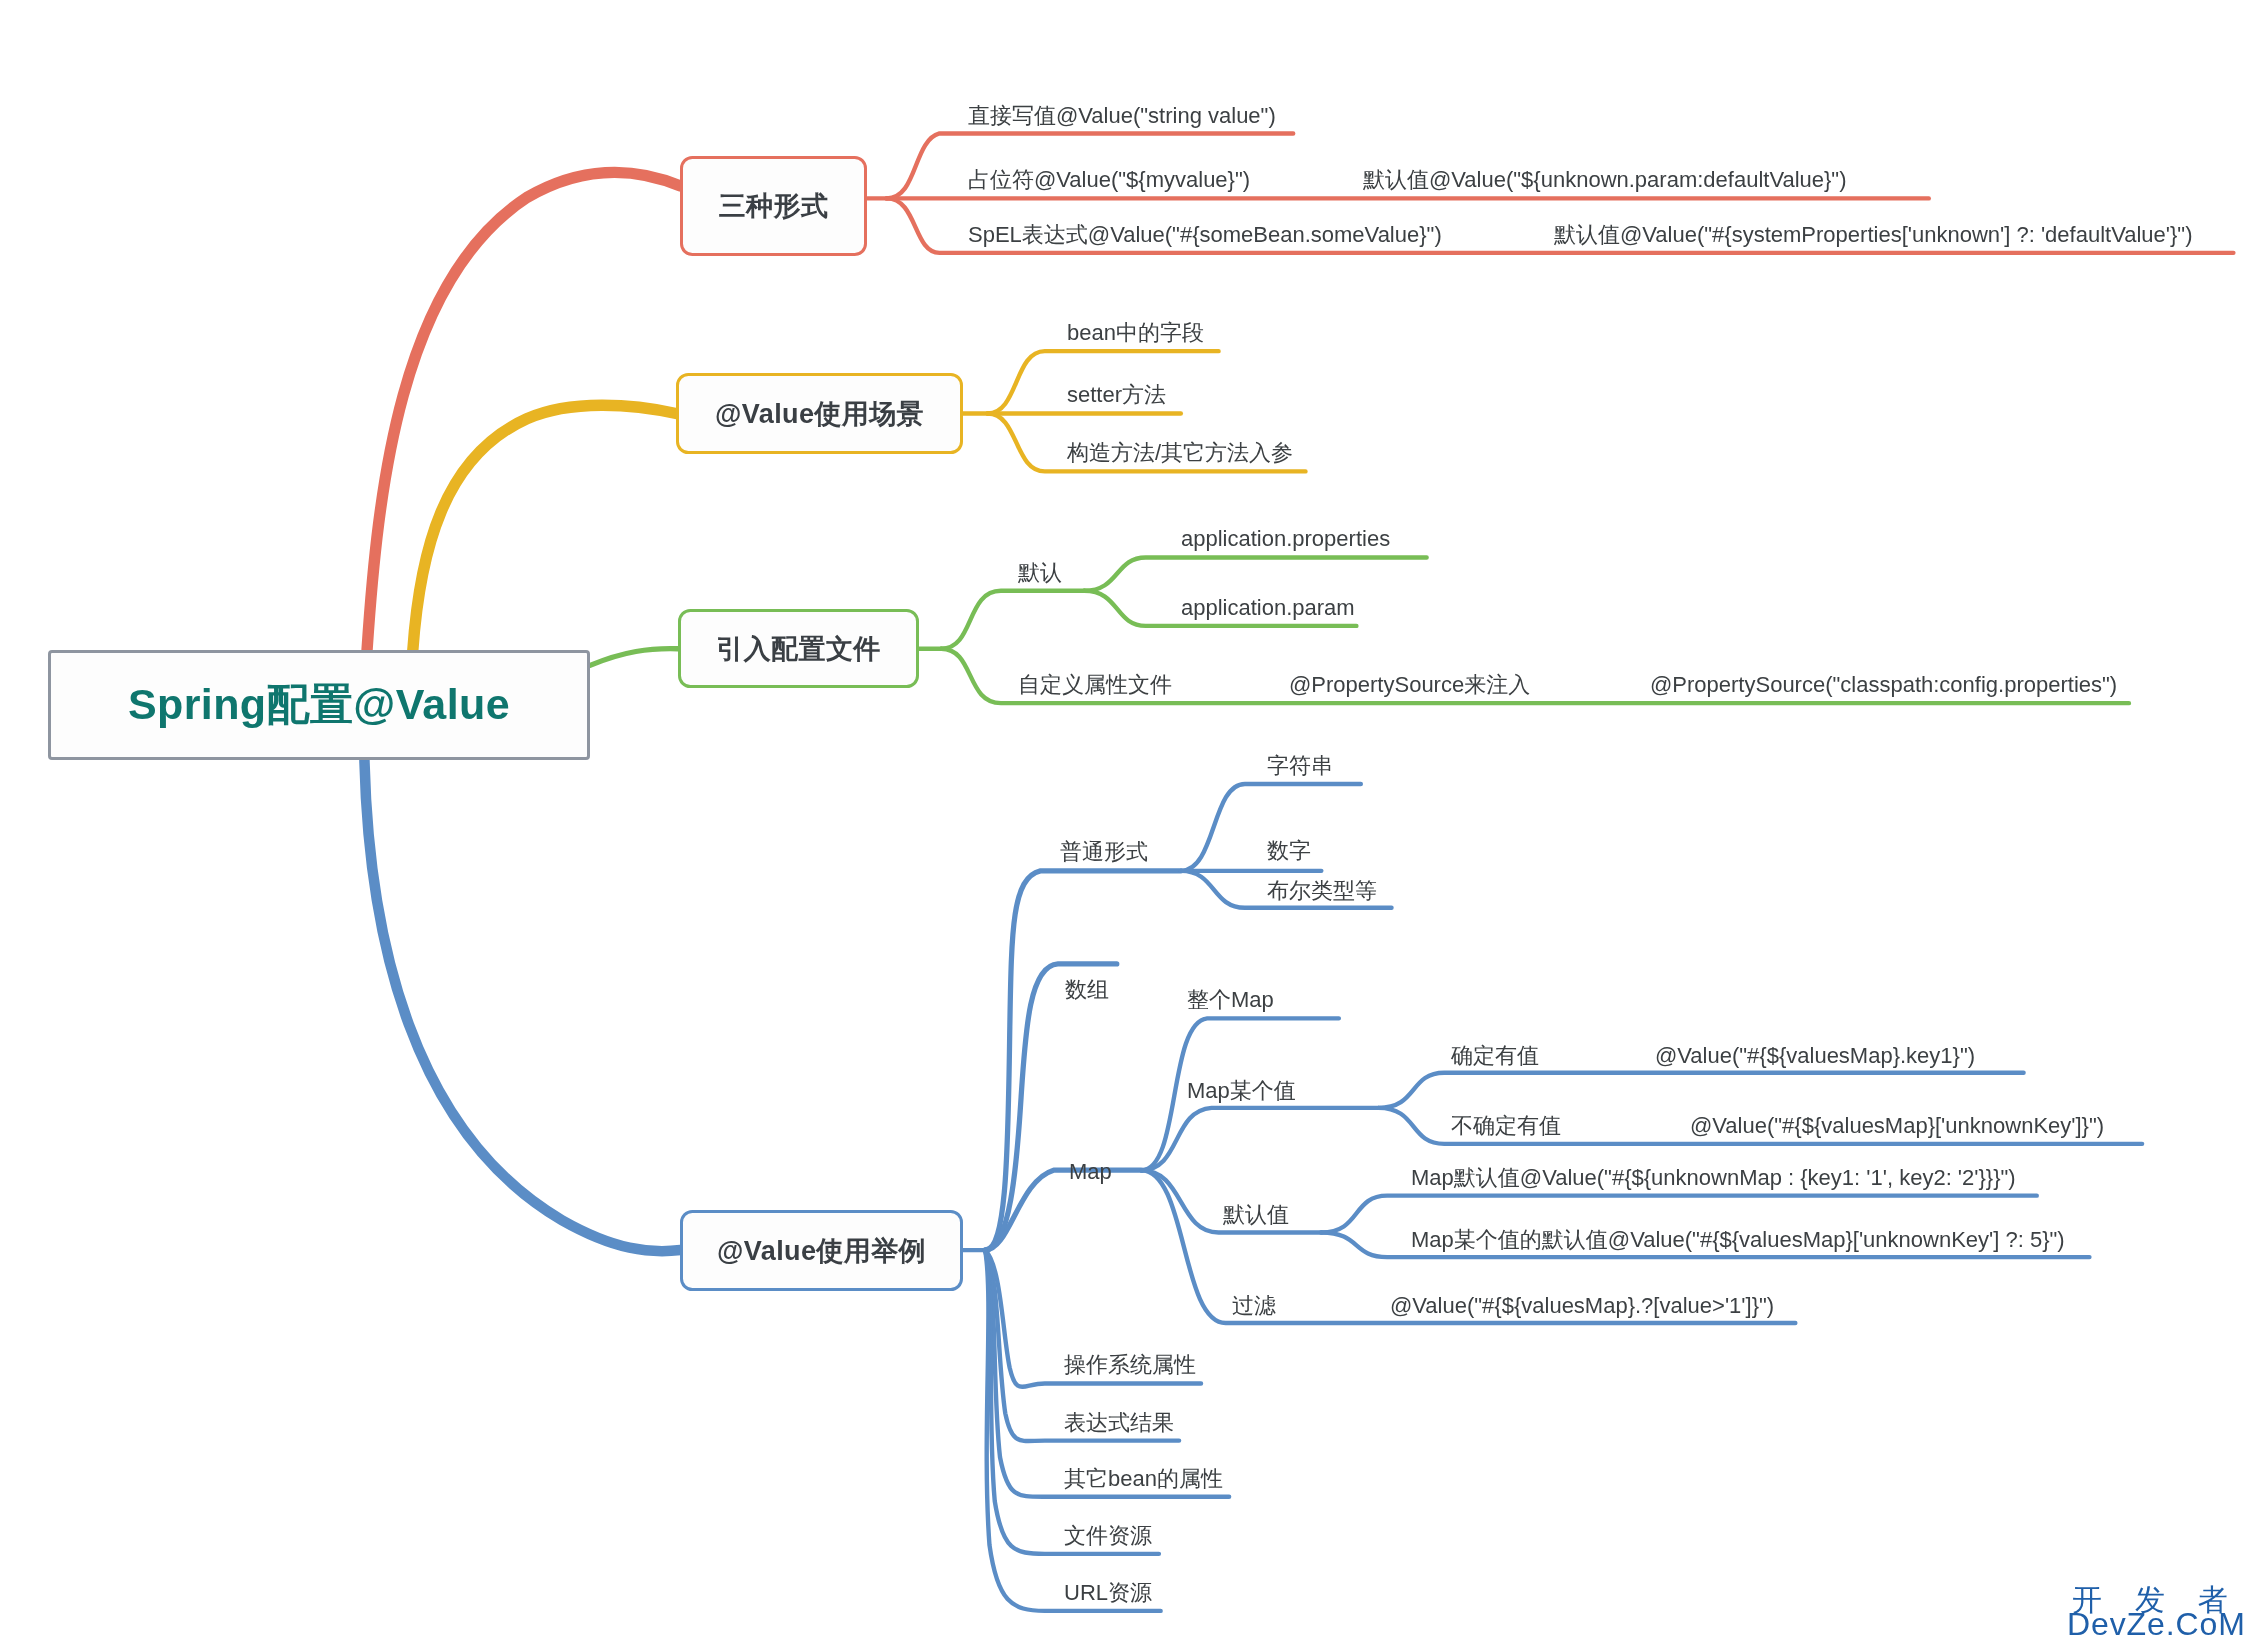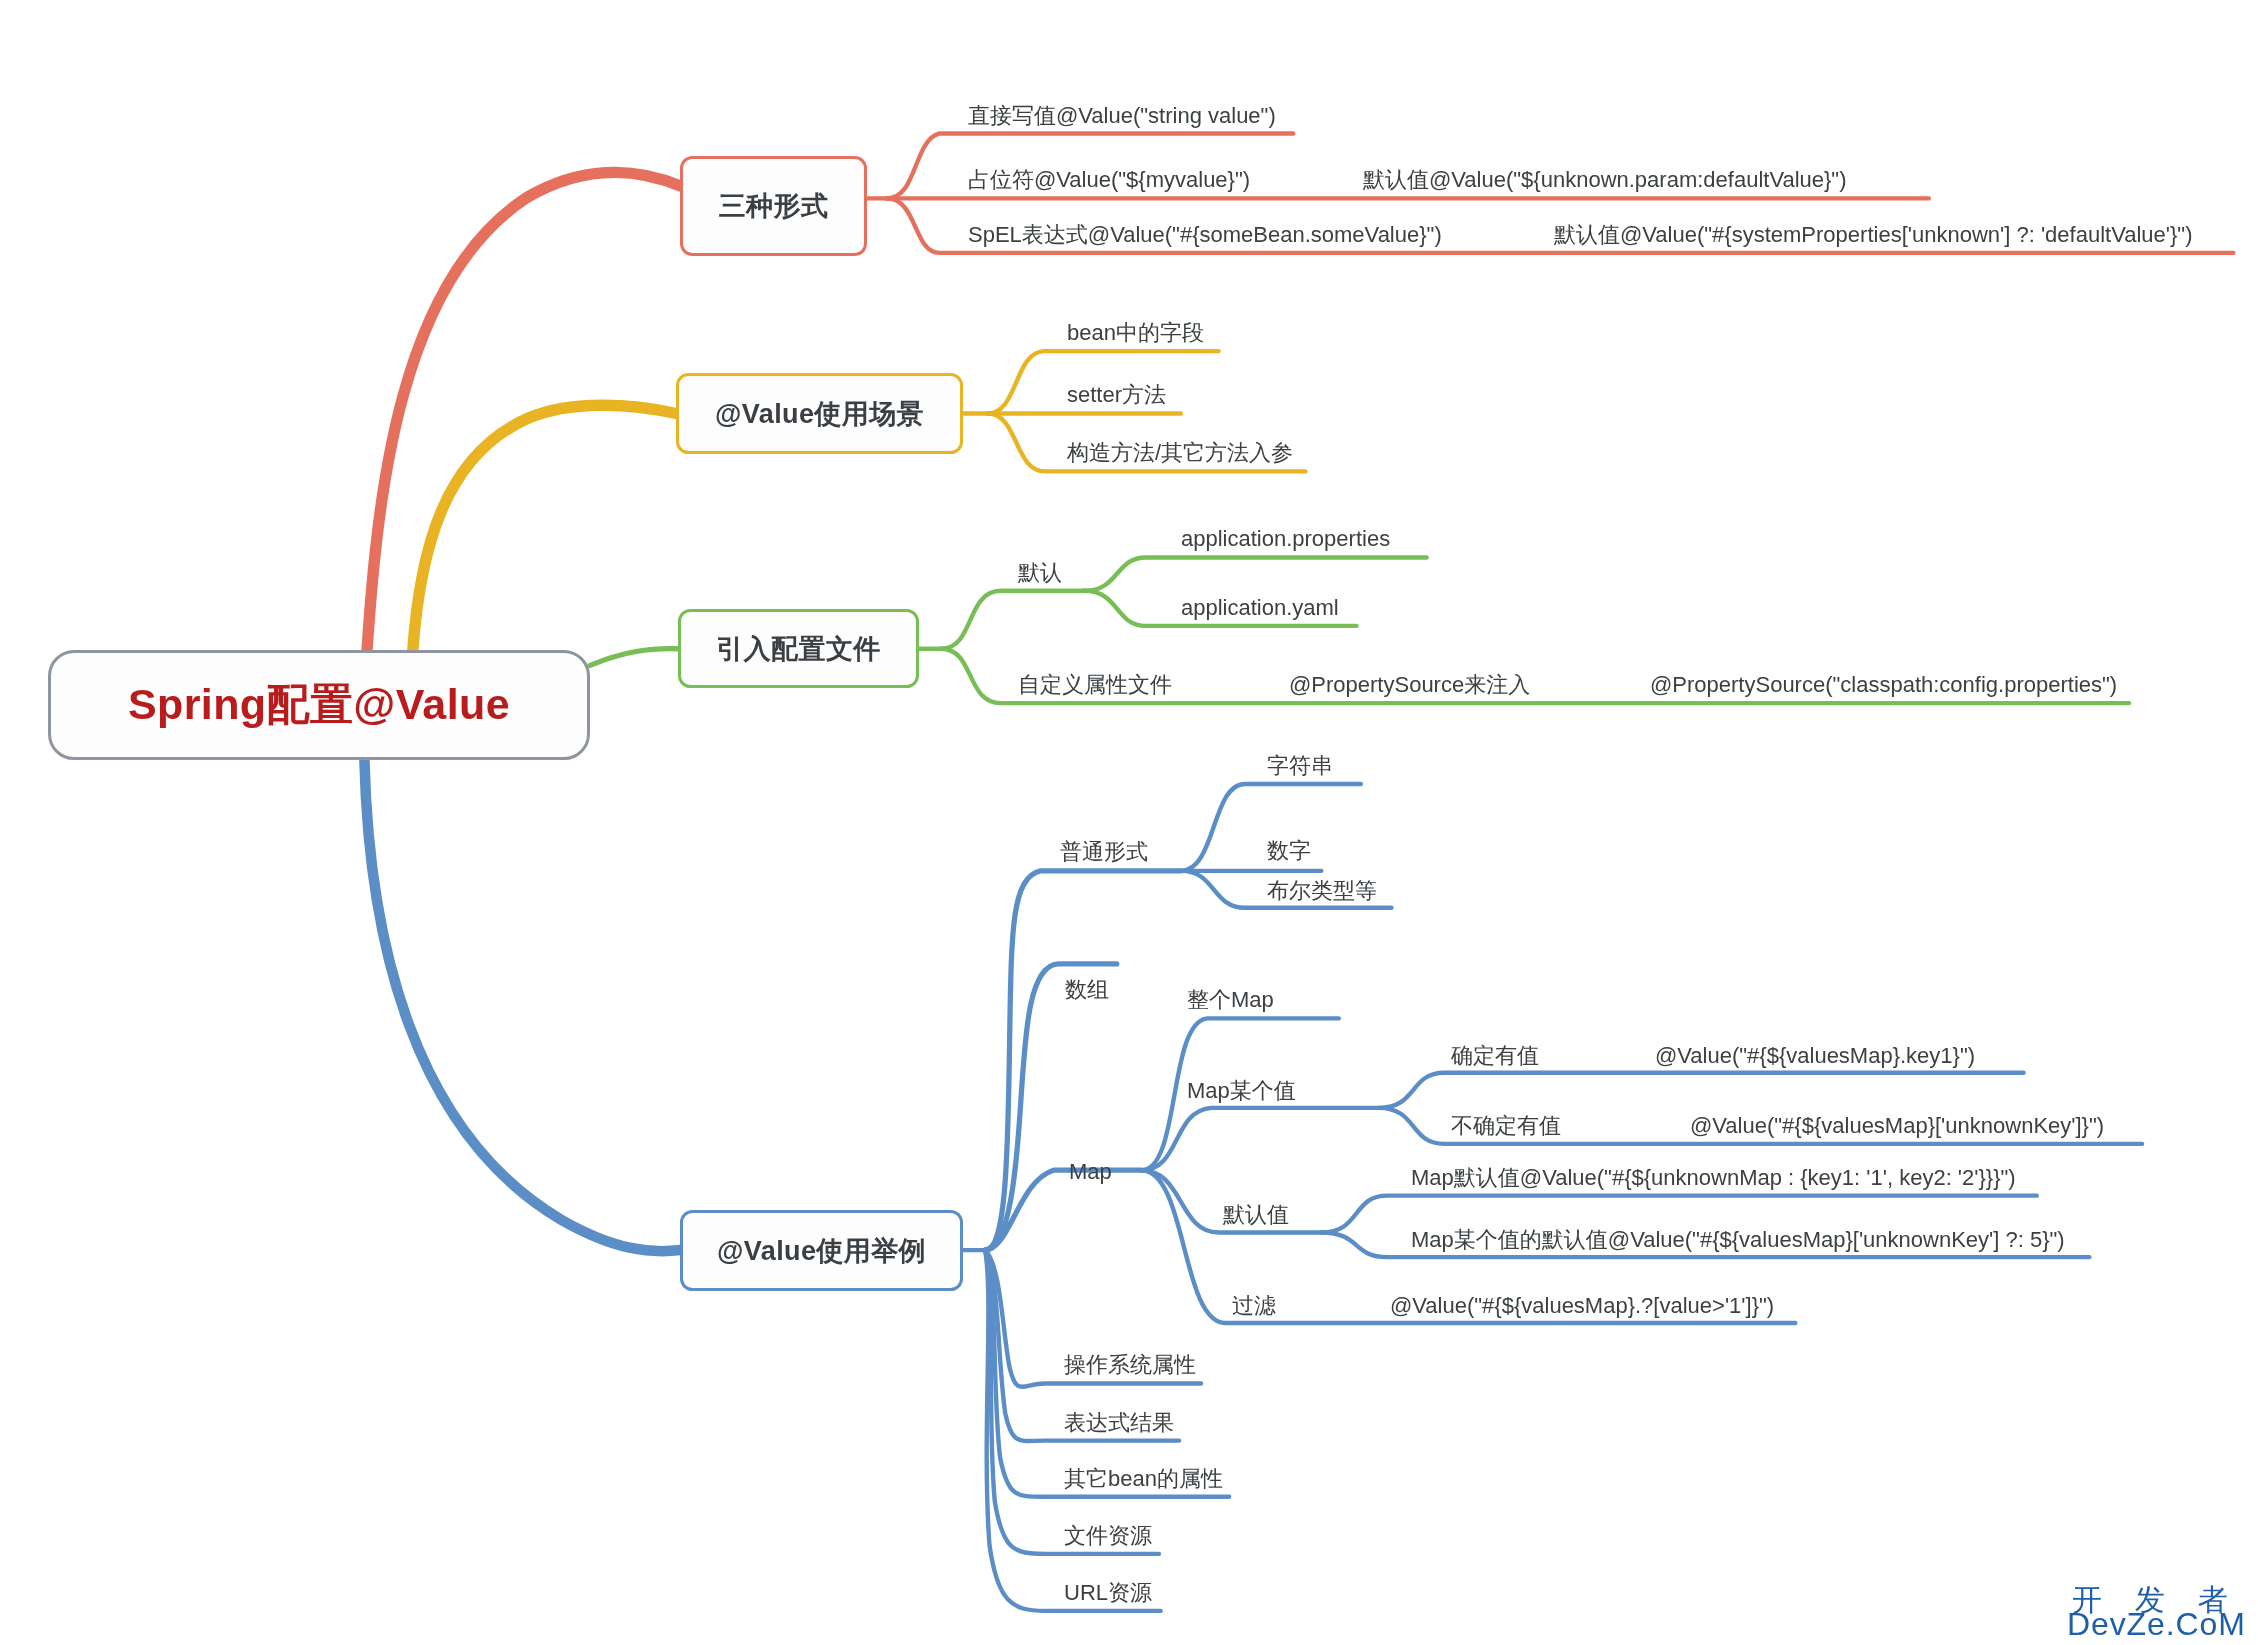--- a/index.html
+++ b/index.html
@@ -12,22 +12,22 @@
   .edge{fill:none;stroke-linecap:round;stroke-linejoin:round;}
 
   
   .nodebox{
     position:absolute;box-sizing:border-box;
     display:flex;align-items:center;justify-content:center;
     background:#fdfdfd;border-radius:12.3px;white-space:nowrap;
     color:#3a3f44;font-weight:bold;letter-spacing:0.4px;
   }
   .root{
-    border:3.5px solid #8e95a0;border-radius:26px;
-    font-size:43px;padding:0 30px;color:#b91c1c;
+    border:3.5px solid #8e95a0;border-radius:4px;
+    font-size:43px;padding:0 30px;color:#0f766e;
   }
   .topic{border-width:3.5px;border-style:solid;font-size:27px;padding:0 19.3px;}
   .topic.red{border-color:#e5705e;}
   .topic.yellow{border-color:#e8b423;}
   .topic.green{border-color:#78bd56;}
   .topic.blue{border-color:#5b8dc6;text-align:center;}
 
   
   .lbl{
     position:absolute;white-space:nowrap;color:#3c4043;
@@ -127,21 +127,21 @@
 <div class="lbl" style="left:1363px;top:169px;">默认值@Value("${unknown.param:defaultValue}")</div>
 <div class="lbl" style="left:968px;top:224px;">SpEL表达式@Value("#{someBean.someValue}")</div>
 <div class="lbl" style="left:1554px;top:224px;">默认值@Value("#{systemProperties['unknown'] ?: 'defaultValue'}")</div>
 
 <div class="lbl" style="left:1067px;top:322px;">bean中的字段</div>
 <div class="lbl" style="left:1067px;top:384px;">setter方法</div>
 <div class="lbl" style="left:1067px;top:442px;">构造方法/其它方法入参</div>
 
 <div class="lbl" style="left:1018px;top:562px;">默认</div>
 <div class="lbl" style="left:1181px;top:528px;">application.properties</div>
-<div class="lbl" style="left:1181px;top:597px;">application.yaml</div>
+<div class="lbl" style="left:1181px;top:597px;">application.param</div>
 <div class="lbl" style="left:1018px;top:674px;">自定义属性文件</div>
 <div class="lbl" style="left:1289px;top:674px;">@PropertySource来注入</div>
 <div class="lbl" style="left:1650px;top:674px;">@PropertySource("classpath:config.properties")</div>
 
 <div class="lbl" style="left:1060px;top:841px;">普通形式</div>
 <div class="lbl" style="left:1267px;top:755px;">字符串</div>
 <div class="lbl" style="left:1267px;top:840px;">数字</div>
 <div class="lbl" style="left:1267px;top:880px;">布尔类型等</div>
 <div class="lbl" style="left:1065px;top:935px;margin-top:44px;">数组</div>
 

